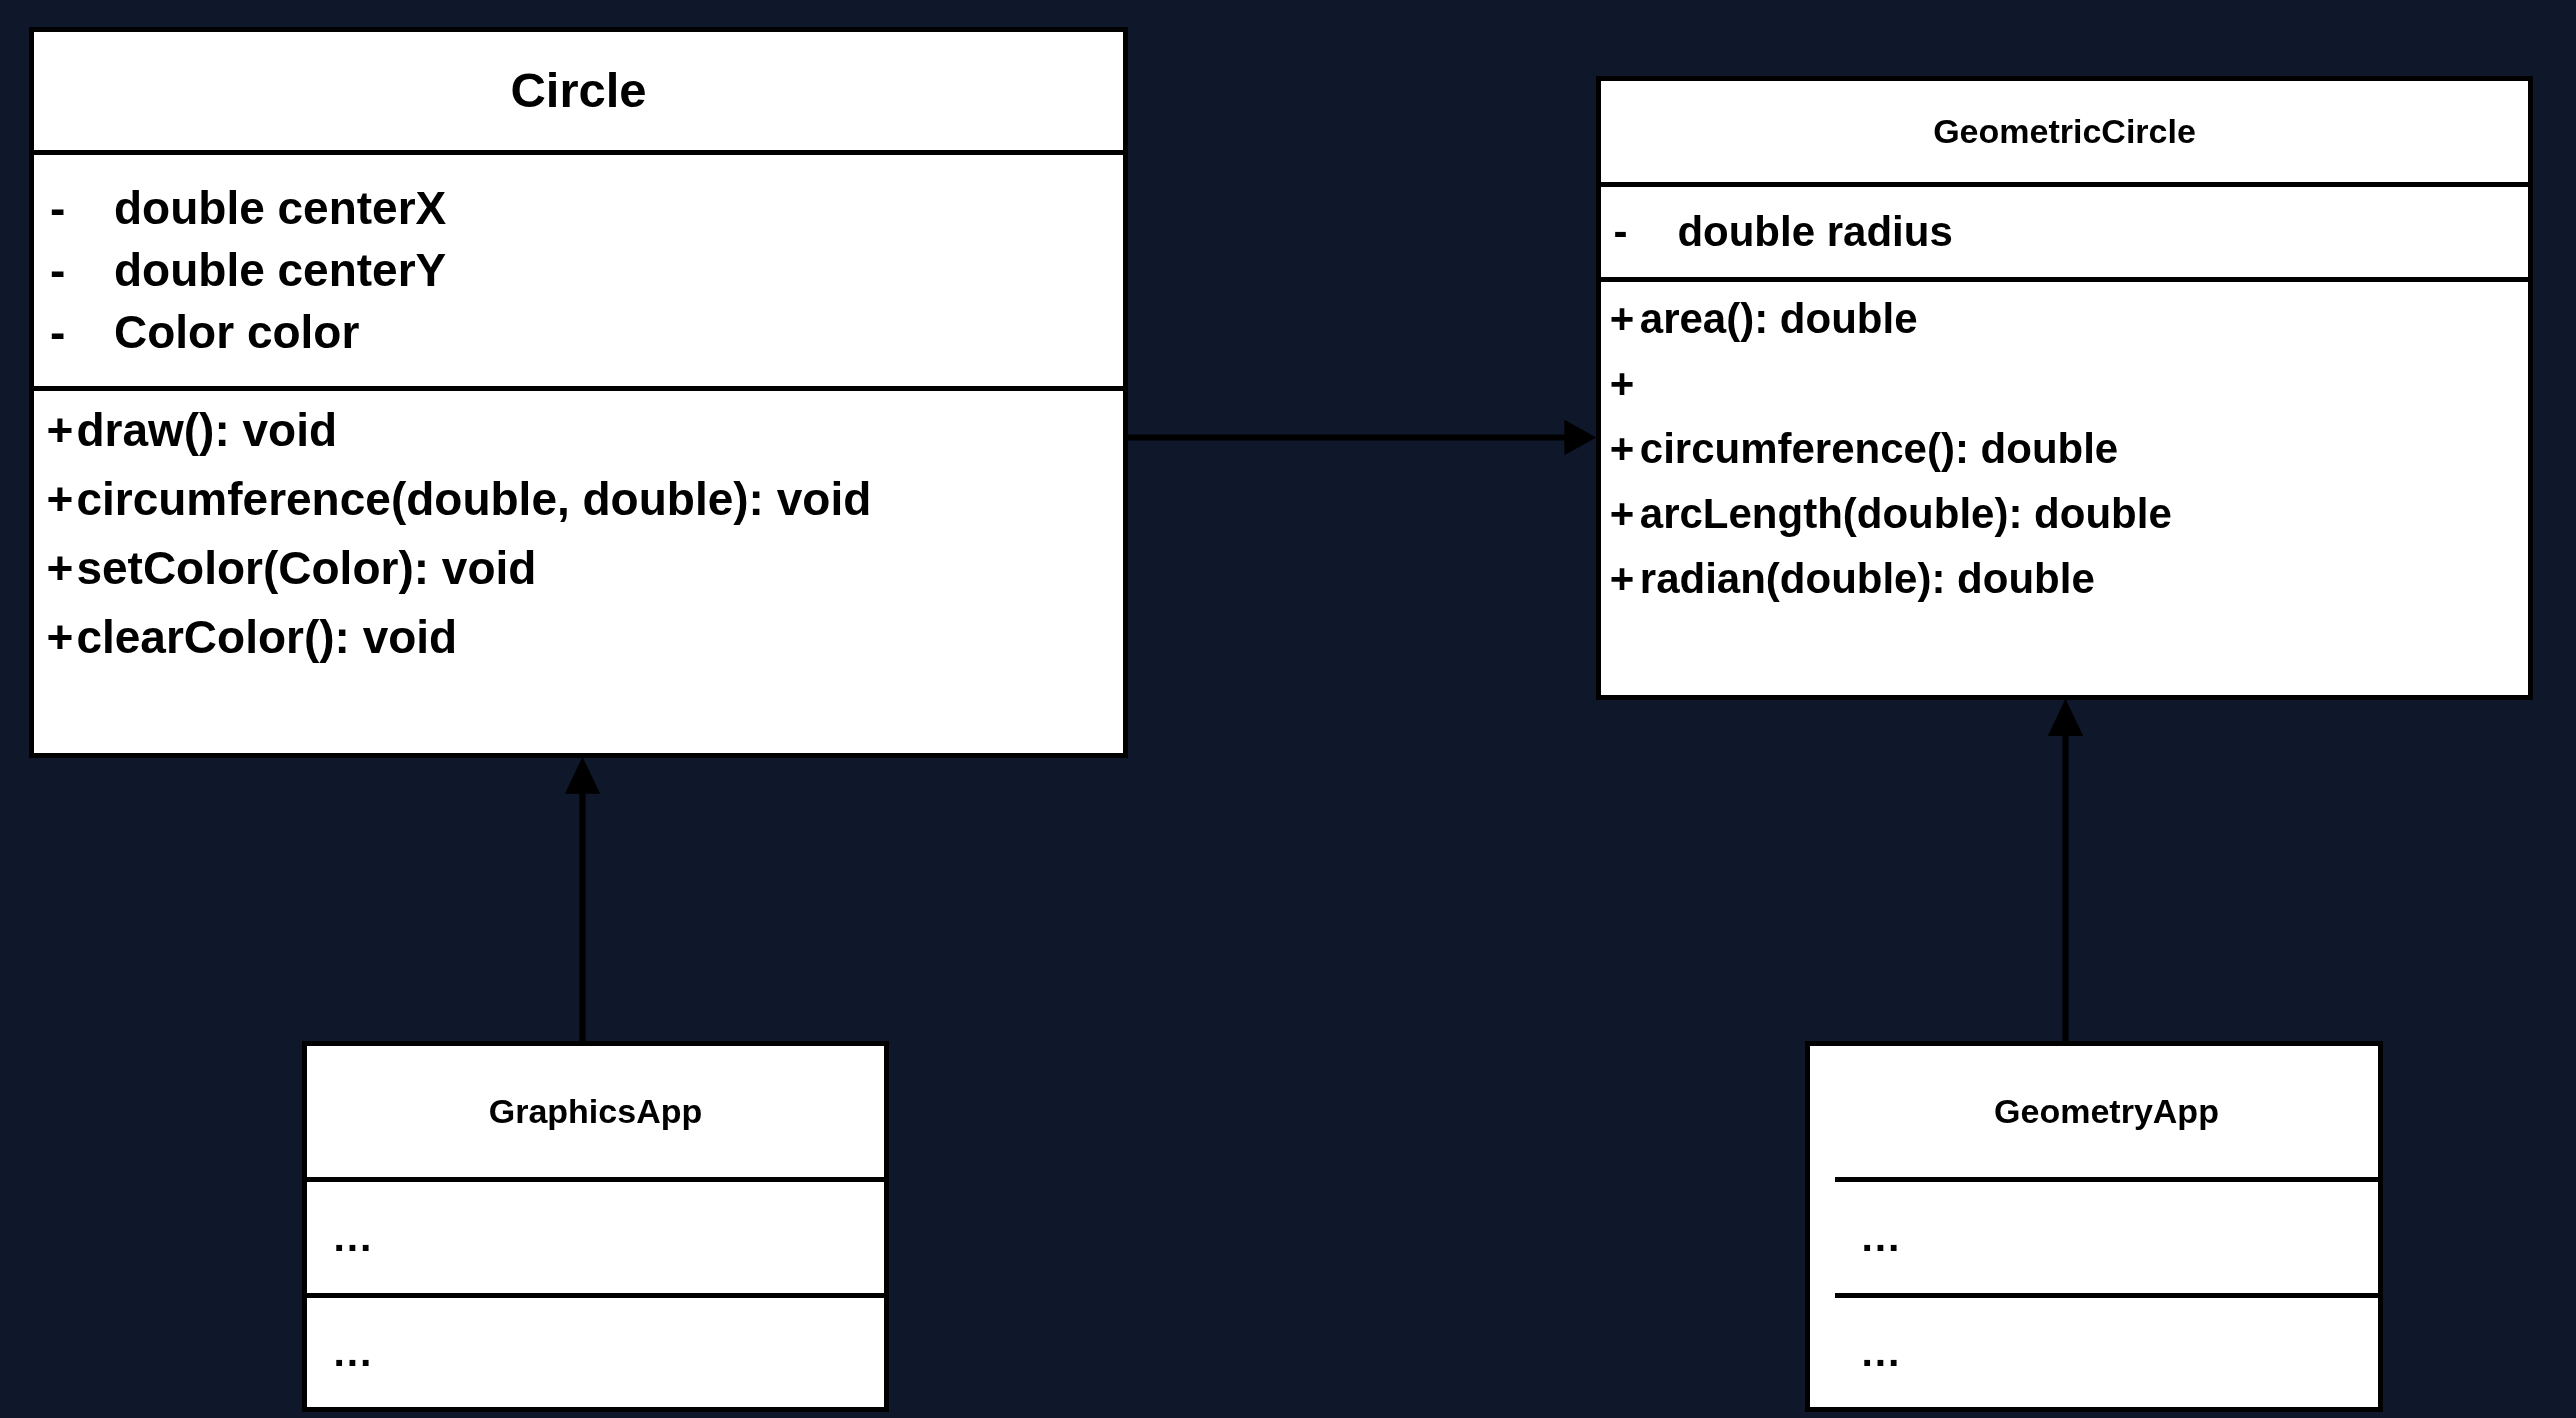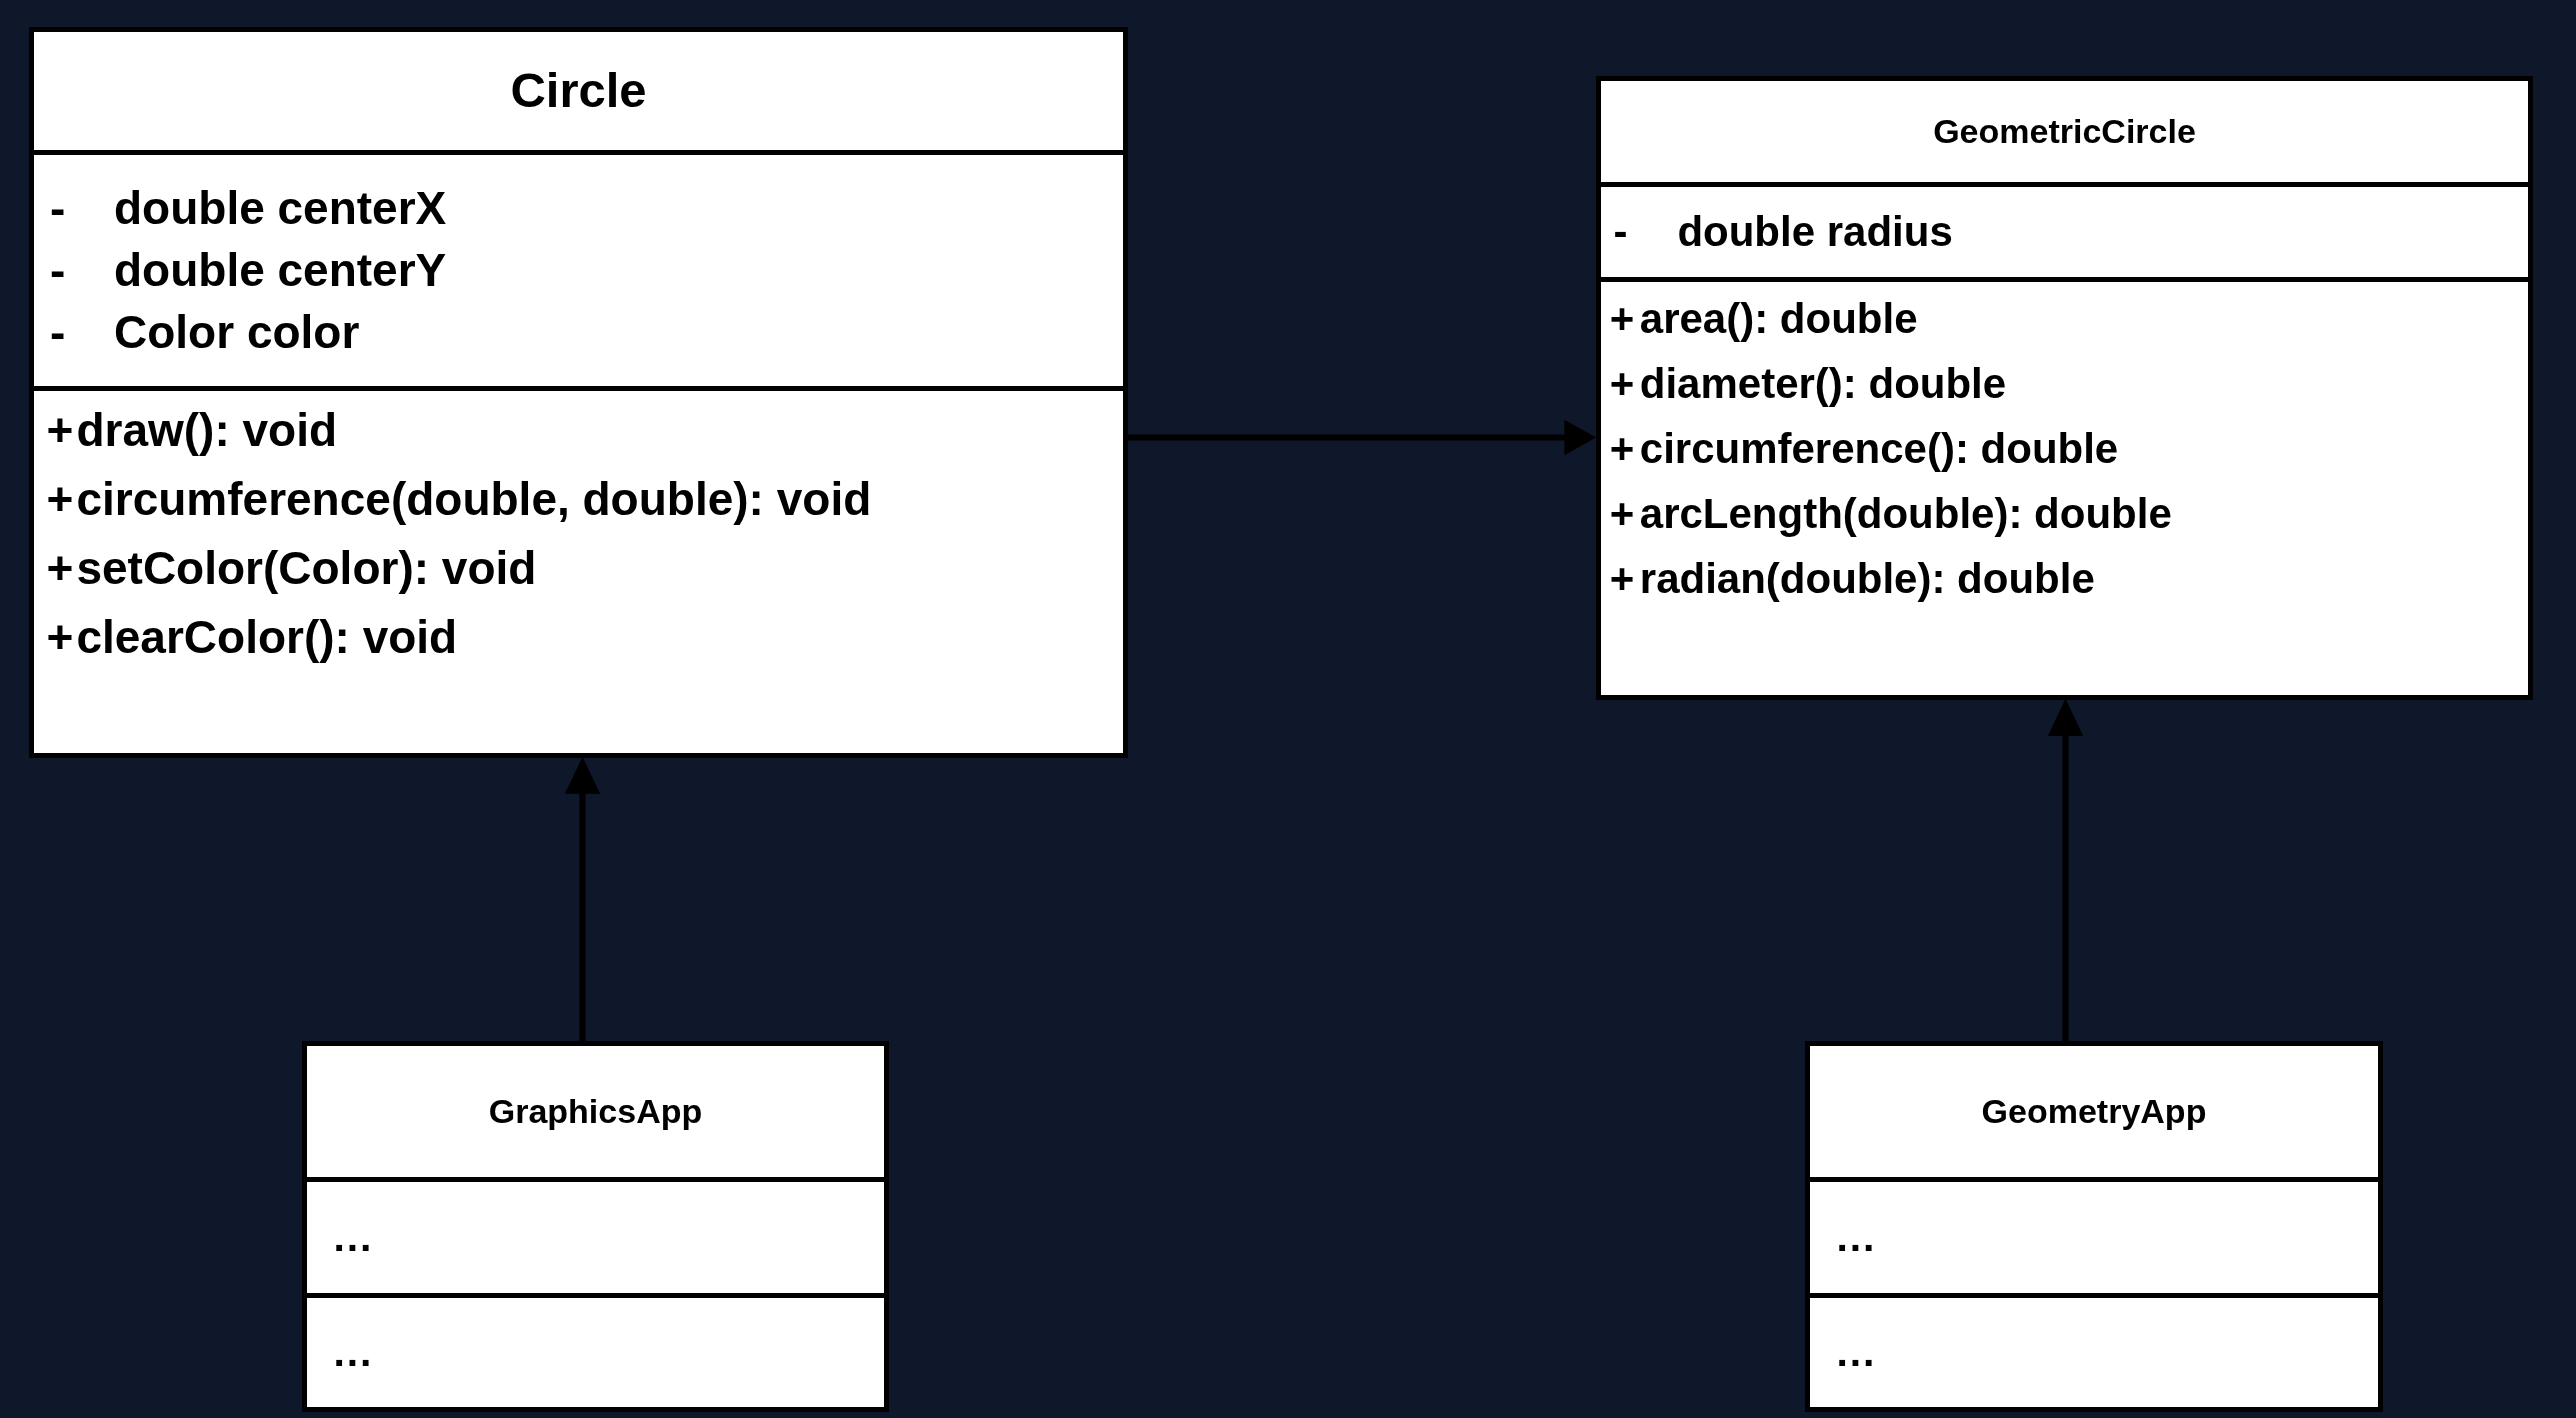--- a/index.html
+++ b/index.html
@@ -144,21 +144,20 @@
         <span class="member-text">double radius</span>
       </div>
     </div>
     <div class="compartment" style="flex:1 1 auto; padding:16px 0 16px 8.8px; justify-content:flex-start; gap:23px;">
       <div class="member-row meth-row fs-body-md">
         <span class="vis">+</span>
         <span class="member-text">area(): double</span>
       </div>
       <div class="member-row meth-row fs-body-md">
         <span class="vis">+</span>
-        <span class="member-text">diameter(): double</span>
       </div>
       <div class="member-row meth-row fs-body-md">
         <span class="vis">+</span>
         <span class="member-text">circumference(): double</span>
       </div>
       <div class="member-row meth-row fs-body-md">
         <span class="vis">+</span>
         <span class="member-text">arcLength(double): double</span>
       </div>
       <div class="member-row meth-row fs-body-md">
@@ -173,21 +172,21 @@
       <div class="class-title fs-title-md">GraphicsApp</div>
     </div>
     <div class="compartment" style="height:116px; padding-left:26.5px;">
       <div class="ellipsis-row fs-ellipsis">...</div>
     </div>
     <div class="compartment" style="flex:1 1 auto; padding-left:26.5px;">
       <div class="ellipsis-row fs-ellipsis">...</div>
     </div>
   </div>
 
-  <div class="uml-box" style="left:1805px; top:1041px; width:578px; height:371px;">
+  <div class="uml-box" style="left:1805px; top:1041px; width:578px; height:371px;padding-left:25px;">
     <div class="compartment" style="height:131px;">
       <div class="class-title fs-title-md">GeometryApp</div>
     </div>
     <div class="compartment" style="height:116px; padding-left:26.5px;">
       <div class="ellipsis-row fs-ellipsis">...</div>
     </div>
     <div class="compartment" style="flex:1 1 auto; padding-left:26.5px;">
       <div class="ellipsis-row fs-ellipsis">...</div>
     </div>
   </div>

